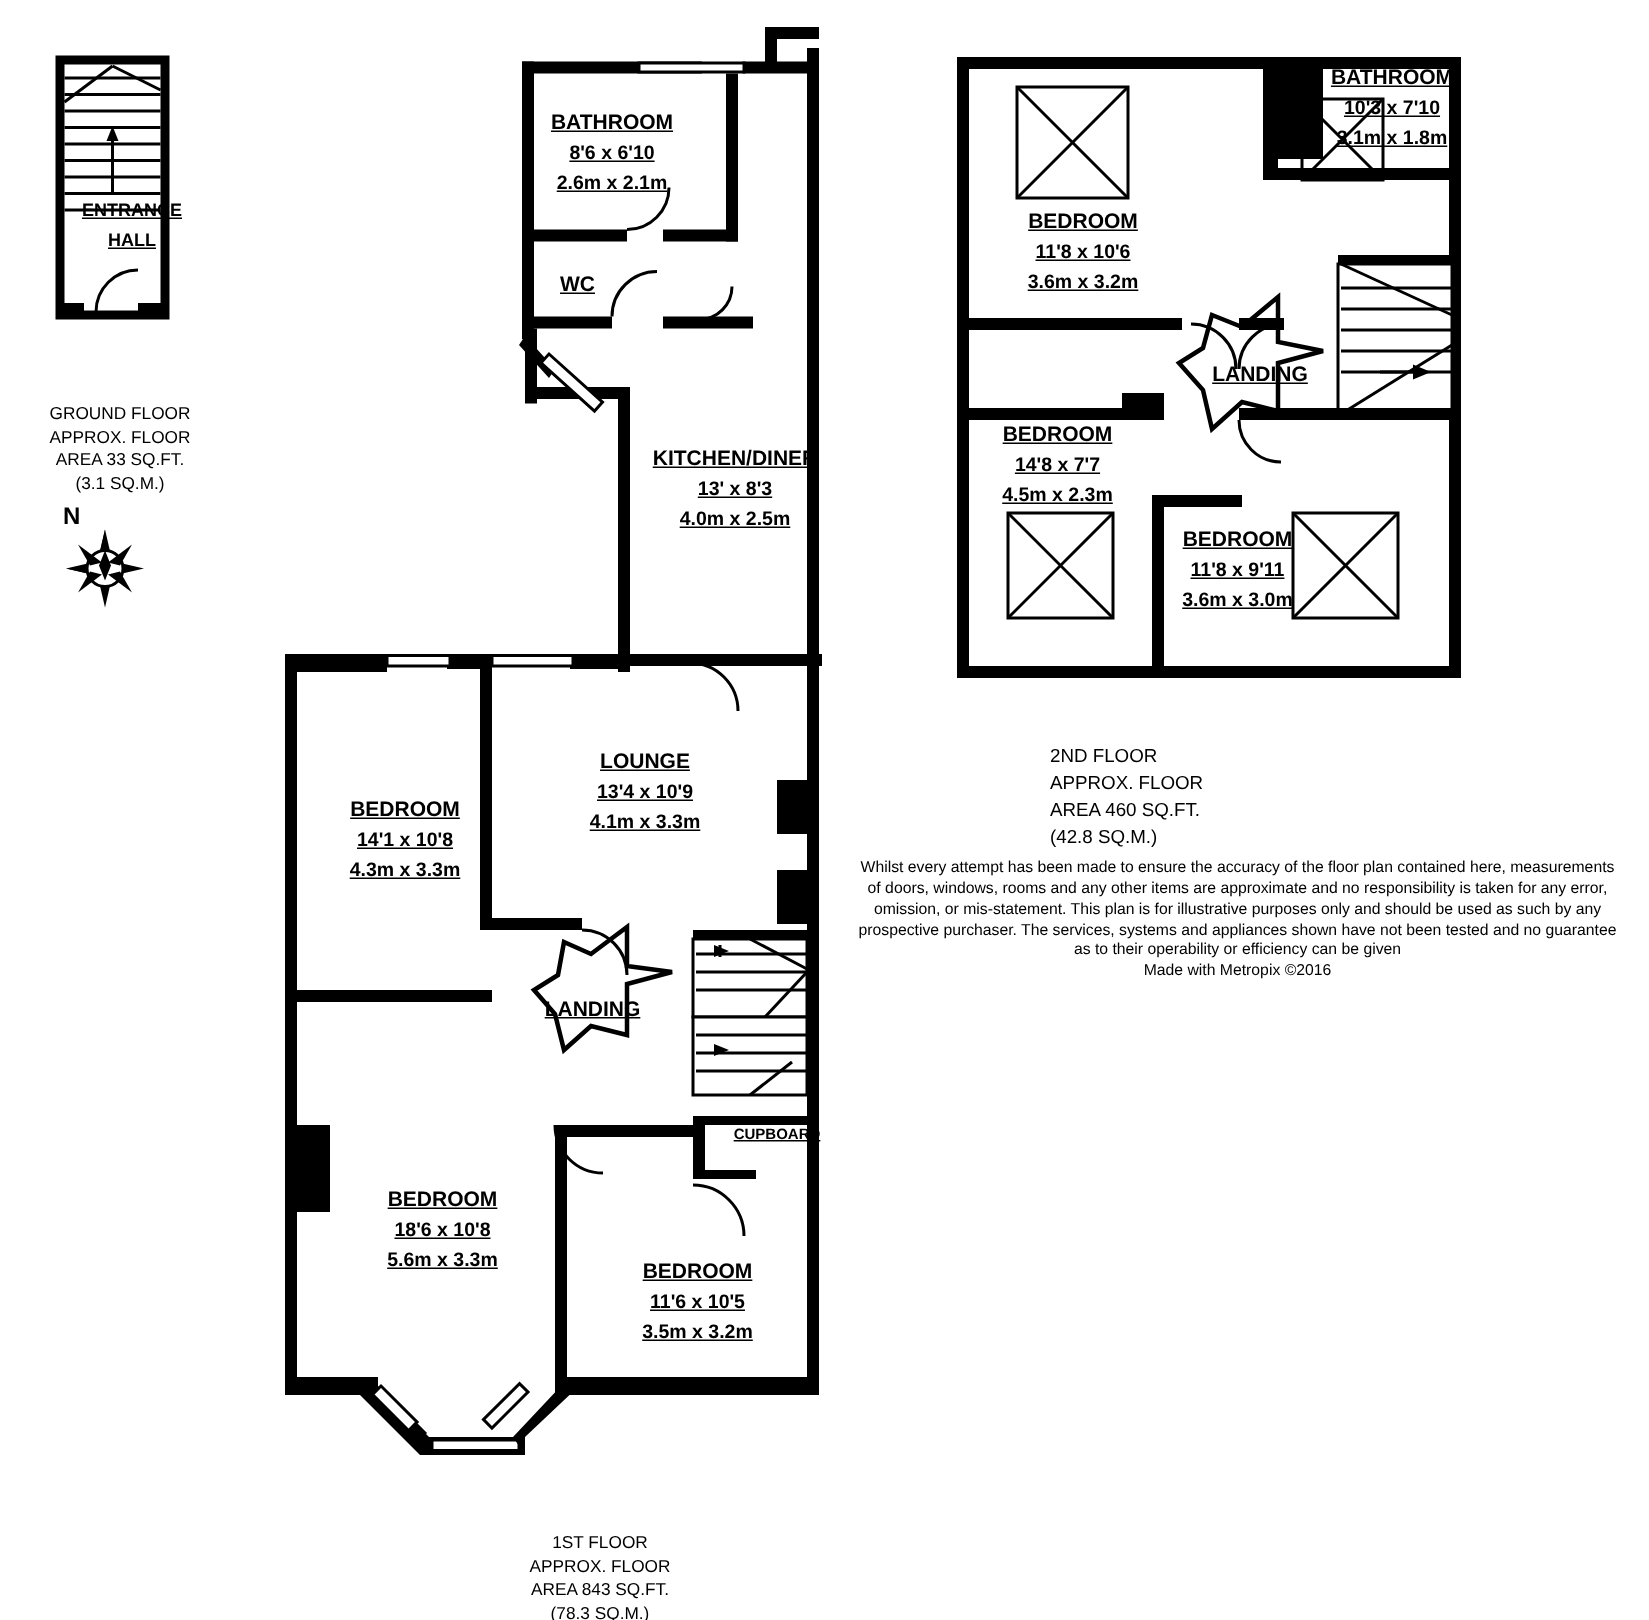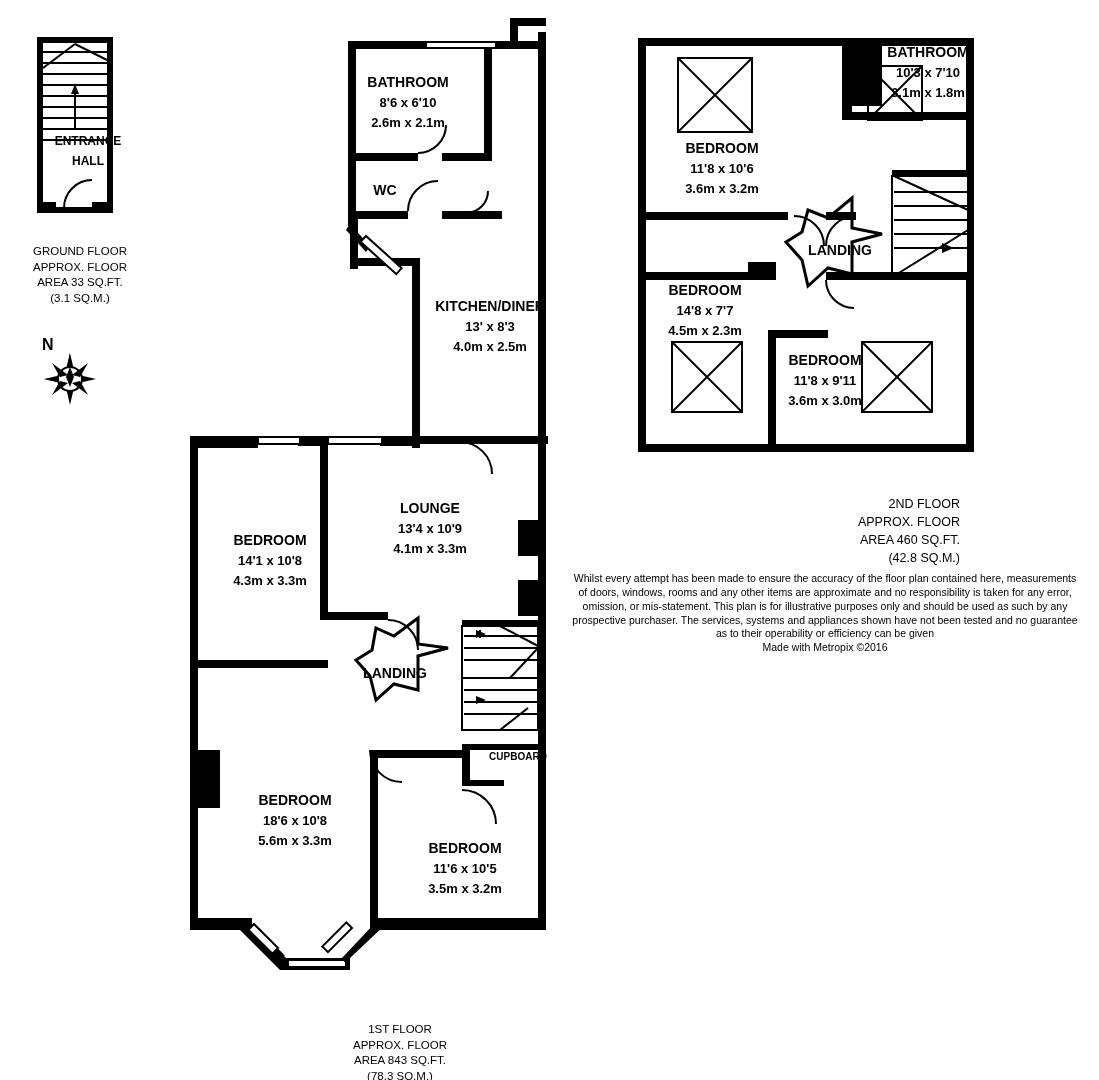--- a/index.html
+++ b/index.html
@@ -1,24 +1,24 @@
 <!DOCTYPE html>
 <html><head>
 <meta charset="utf-8">
 <style>
   html,body{margin:0;padding:0;background:#ffffff;}
   body{width:1099px;height:1080px;position:relative;font-family:"Liberation Sans",sans-serif;color:#000;}
   .stage{position:absolute;left:0;top:0;width:1099px;height:1080px;}
   .abs{position:absolute;}
-  .lbl{position:absolute;text-align:center;font-weight:bold;line-height:1.25;white-space:nowrap;}
+  .lbl{position:absolute;text-align:center;font-weight:bold;line-height:1.25;white-space:nowrap;text-decoration:underline;}
   .lbl .n{font-size:14px;}
   .lbl .d{font-size:13px;}
   .lbl.small .n{font-size:12px;}
   .cap{position:absolute;text-align:center;font-size:11.5px;line-height:1.35;}
-  .title2{position:absolute;text-align:right;font-size:12.5px;line-height:1.45;}
+  .title2{position:absolute;text-align:left;font-size:12.5px;line-height:1.45;}
   .tot{position:absolute;text-align:center;font-size:13px;font-weight:normal;}
   .disc{position:absolute;text-align:center;font-size:10.5px;line-height:1.32;width:560px;}
   svg{display:block;overflow:visible;}
 </style>
 </head>
 <body>
 
 <div class="stage">
 
   <svg class="abs" style="left:30px;top:30px;" width="100" height="190">
@@ -45,21 +45,21 @@
 
     <line x1="45" y1="100" x2="45" y2="60" stroke="#000" stroke-width="2"></line>
     <polygon points="45,54 41,64 49,64" fill="#000"></polygon>
 
     <path d="M 34 178 A 28 28 0 0 1 62 150" fill="none" stroke="#000" stroke-width="2"></path>
   </svg>
   <div class="lbl small" style="left:28px;top:130px;width:120px;">
     <span class="n">ENTRANCE</span><br>
     <span class="n">HALL</span>
   </div>
-  <div class="cap" style="left:10px;top:244px;width:140px;">
+  <div class="cap" style="left:10px;top:269px;width:140px;">
     <span>GROUND FLOOR</span><br>
     <span>APPROX. FLOOR</span><br>
     <span>AREA 33 SQ.FT.</span><br>
     <span>(3.1 SQ.M.)</span>
   </div>
 
   <svg class="abs" style="left:28px;top:335px;" width="80" height="90">
     <polygon points="42,18 48,44 42,70 36,44" fill="#000"></polygon>
     <polygon points="42,18 36,44 42,44" fill="#000"></polygon>
     <polygon points="16,44 42,38 68,44 42,50" fill="#000"></polygon>

